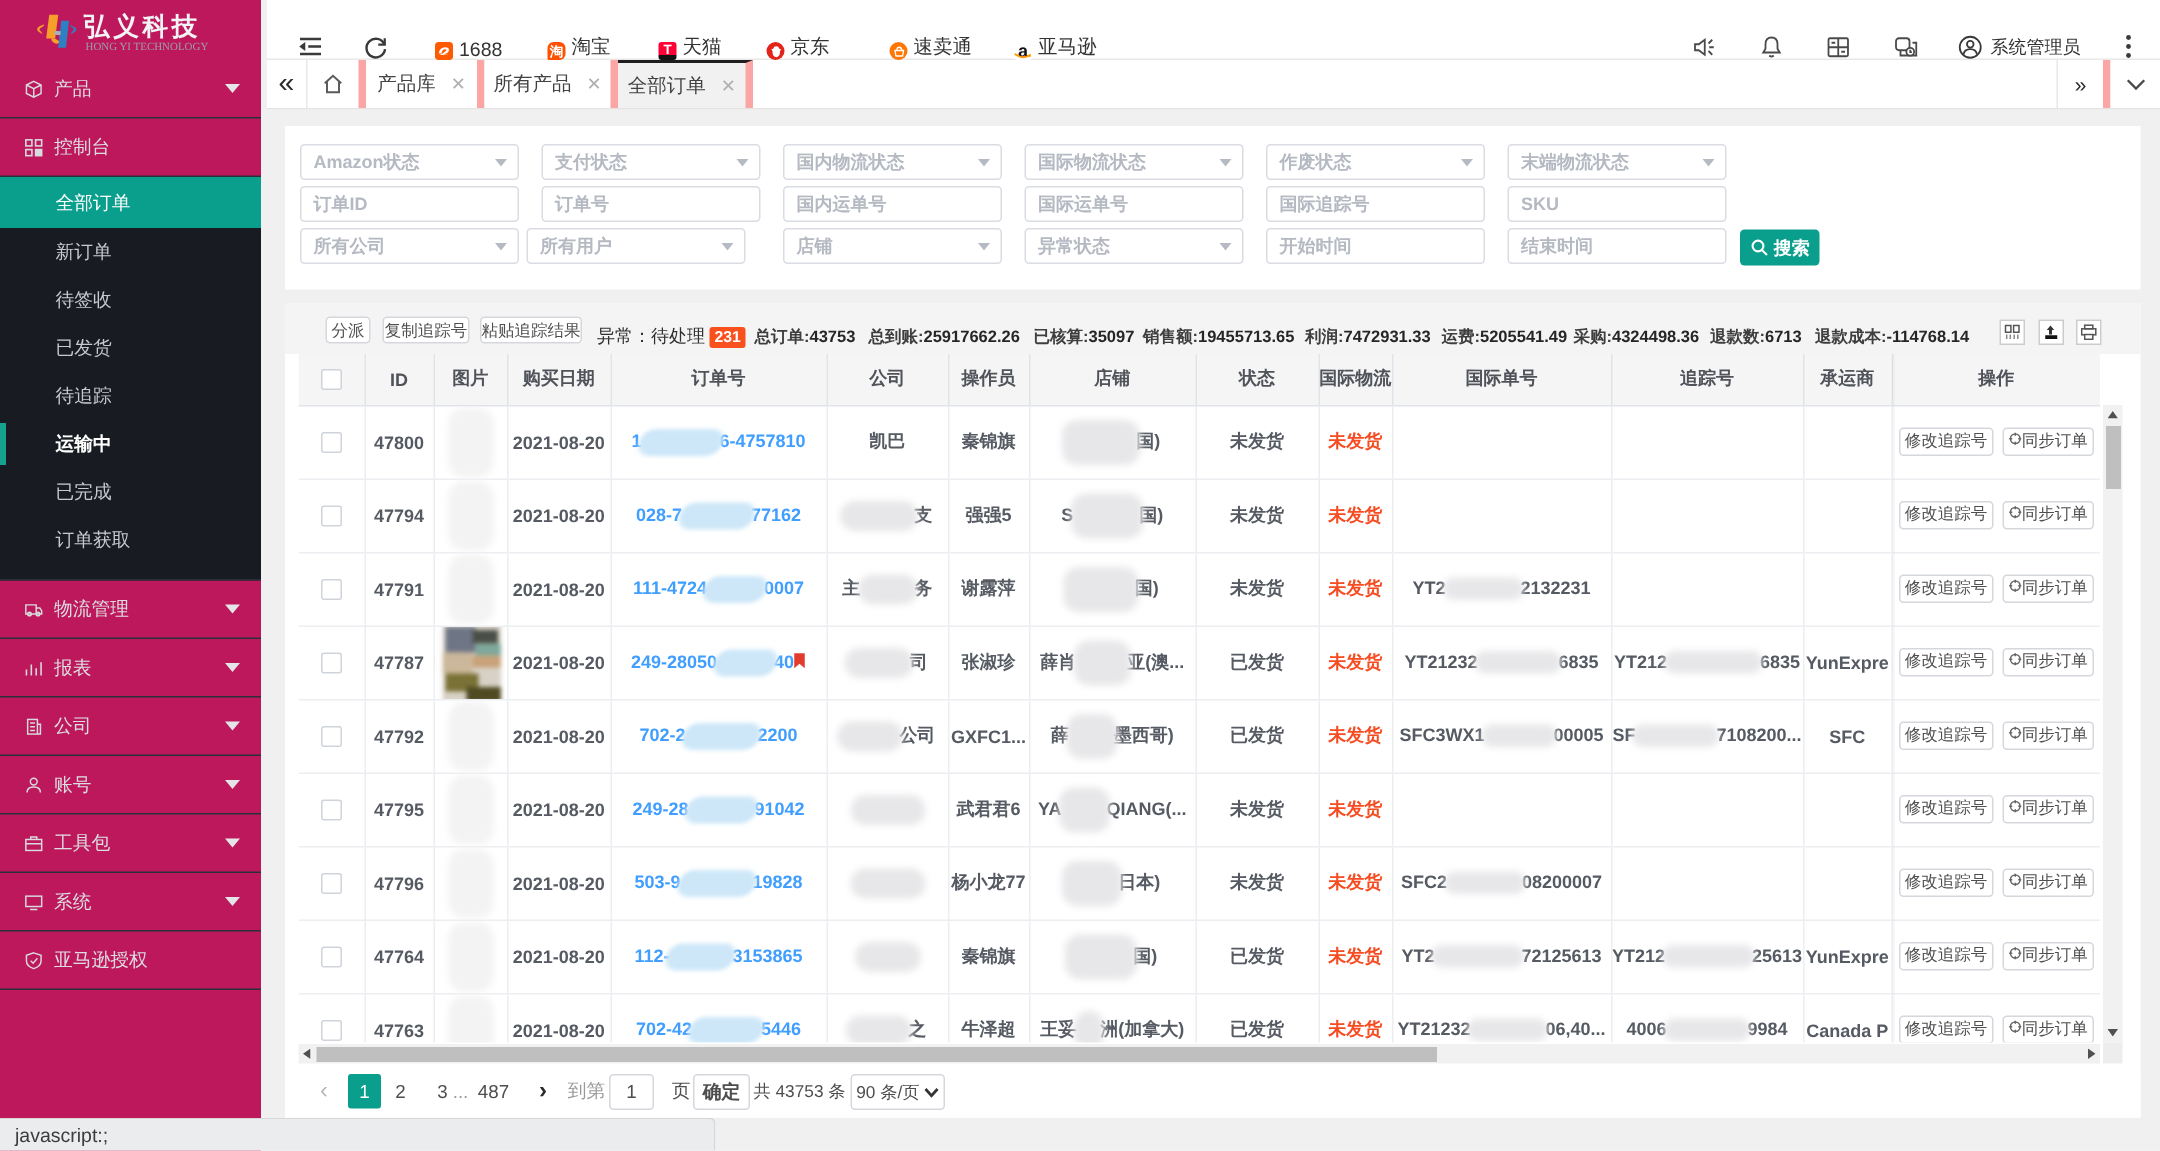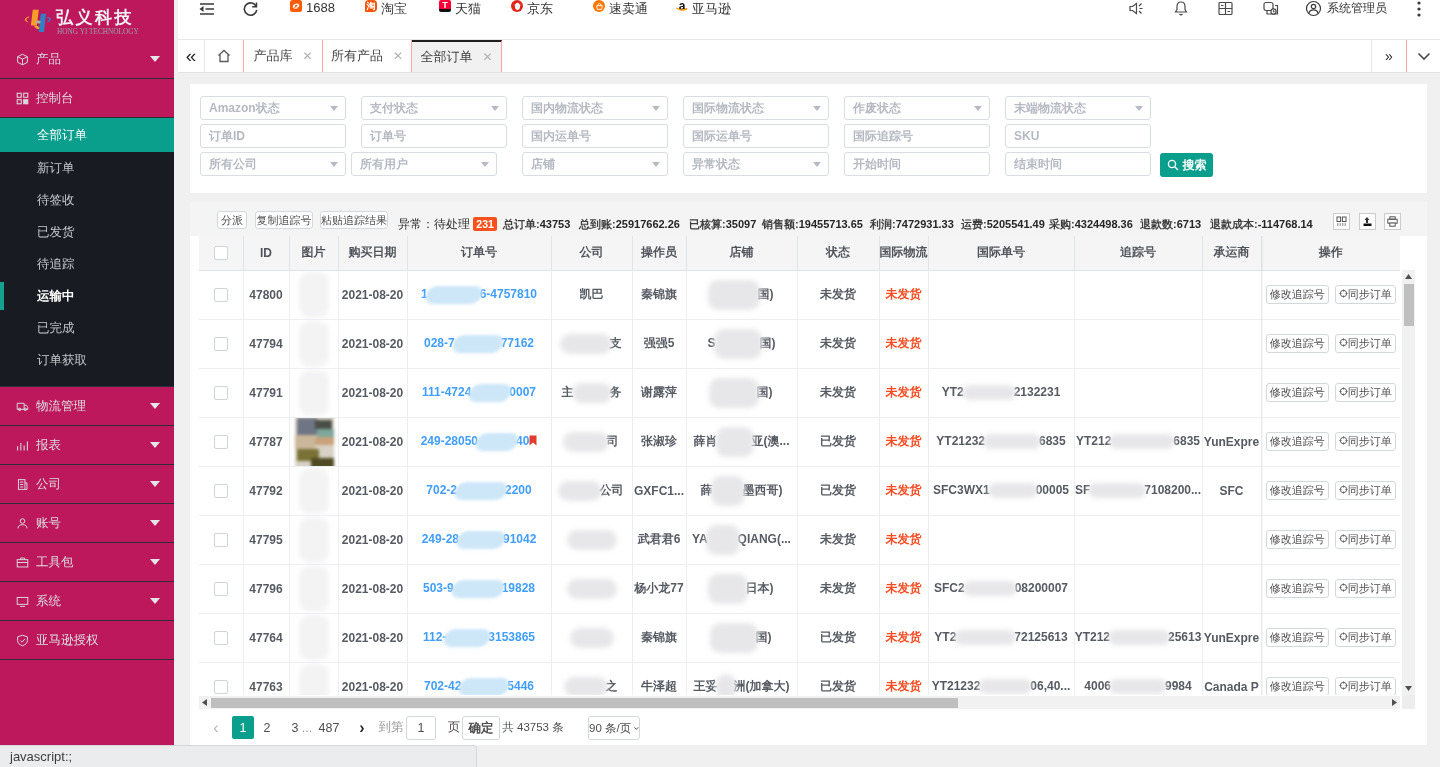--- a/index.html
+++ b/index.html
@@ -10,25 +10,25 @@
 .logo{height:40px;display:flex;align-items:center;justify-content:center;padding-top:2px}
 .menu .item{height:39px;display:flex;align-items:center;padding:0 14px 0 16px;font-size:12.5px;color:#dcdee2;border-bottom:1px solid #2b2f37;position:relative}
 .menu .item .mi{width:13px;height:13px;margin-right:7px;flex:none}
 .menu .item .arr{position:absolute;right:14px;top:50%;margin-top:-3px;width:0;height:0;border-left:5px solid transparent;border-right:5px solid transparent;border-top:6px solid #e3e5e9}
 .menu .item .arr.up{border-top:none;border-bottom:6px solid #e3e5e9}
 .submenu{background:#181b21;padding-bottom:10px;border-bottom:1px solid #2b2f37}
 .submenu .sub{height:32px;line-height:32px;padding-left:37px;font-size:12.5px;color:#c6c9ce;position:relative}
 .submenu .sub.active{background:#0a9e8c;color:#fff;height:34px;line-height:34px}
 
 .topbar{position:absolute;left:178px;top:0;width:1262px;height:40px;background:#fff;border-bottom:1px solid #e8e8e8;z-index:10}
-.tb-item{position:absolute;top:0;height:40px;display:flex;align-items:flex-start;font-size:13px;color:#333}
+.tb-item{position:absolute;top:0;height:40px;display:flex;align-items:flex-end;font-size:13px;color:#333}
 .tb-item .ticon{width:12px;height:12px;margin-right:4px;border-radius:2.5px;flex:none;display:flex;align-items:center;justify-content:center;color:#fff;font-size:9px;font-weight:bold;position:relative}
 
 .tabbar{position:absolute;left:178px;top:40px;width:1262px;height:33px;background:#fff;border-bottom:1px solid #e3e3e3;z-index:9}
-.tab{position:absolute;top:0;height:32px;border-right:1px solid #fca5a5;display:flex;align-items:center;justify-content:center;font-size:13px;color:#424242;background:#fff}
+.tab{position:absolute;top:0;height:32px;border-right:5px solid #fca5a5;display:flex;align-items:center;justify-content:center;font-size:13px;color:#424242;background:#fff}
 .tab .x{color:#b0b0b0;font-size:12px;margin-left:10px}
 .tab.active{background:#f1f1f1;border-top:2px solid #1e1e1e}
 
 .content{position:absolute;left:178px;top:73px;width:1262px;height:694px;background:#f0f0f0}
 .card{position:absolute;background:#fff}
 .filter-card{left:12px;top:11px;width:1237px;height:109px}
 .f-input{position:absolute;height:24px;width:146px;border:1px solid #d9dce3;border-radius:3px;background:#fff;font-size:12px;font-weight:bold;color:#b5b9c2;line-height:22px;padding-left:8px}
 .f-input .dd{position:absolute;right:7px;top:9px;width:0;height:0;border-left:4px solid transparent;border-right:4px solid transparent;border-top:5px solid #b6bac2}
 .btn-search{position:absolute;left:970px;top:69px;width:53px;height:24px;background:#0a9e8c;border-radius:3px;color:#fff;font-size:12px;font-weight:bold;display:flex;align-items:center;justify-content:center}
 
@@ -540,20 +540,20 @@
       <div class="pg num" style="left:66px">2</div>
       <div class="pg num" style="left:94px">3</div>
       <div class="pg num" style="left:106px;color:#9a9a9a">...</div>
       <div class="pg" style="left:124px;width:30px">487</div>
       <div class="pg" style="left:164px;width:16px;color:#2a2a2a;font-size:16px;font-weight:bold">›</div>
       <div class="pg" style="left:184px;width:34px;color:#9a9a9a">到第</div>
       <div class="pg-input" style="left:216px">1</div>
       <div class="pg" style="left:254px;width:20px">页</div>
       <div class="pg-btn" style="left:272px;width:38px;padding:0">确定</div>
       <div class="pg" style="left:317px;width:52px;white-space:nowrap;font-size:11.5px">共 43753 条</div>
-      <div class="pg-btn" style="left:398px;width:52px;font-weight:normal;padding:0;white-space:nowrap;font-size:11.5px">90 条/页&nbsp;<svg width="10" height="7" viewBox="0 0 10 7">
+      <div class="pg-btn" style="left:377px;width:63px;font-weight:normal;padding:0;white-space:nowrap;font-size:11.5px">90 条/页&nbsp;<svg width="10" height="7" viewBox="0 0 10 7">
             <path d="M1 1 L5 5.5 L9 1" fill="none" stroke="#333" stroke-width="1.8"></path>
           </svg></div>
     </div>
   </div>
 </div>
 
 <div class="status">javascript:;</div>
 
 </body></html>

